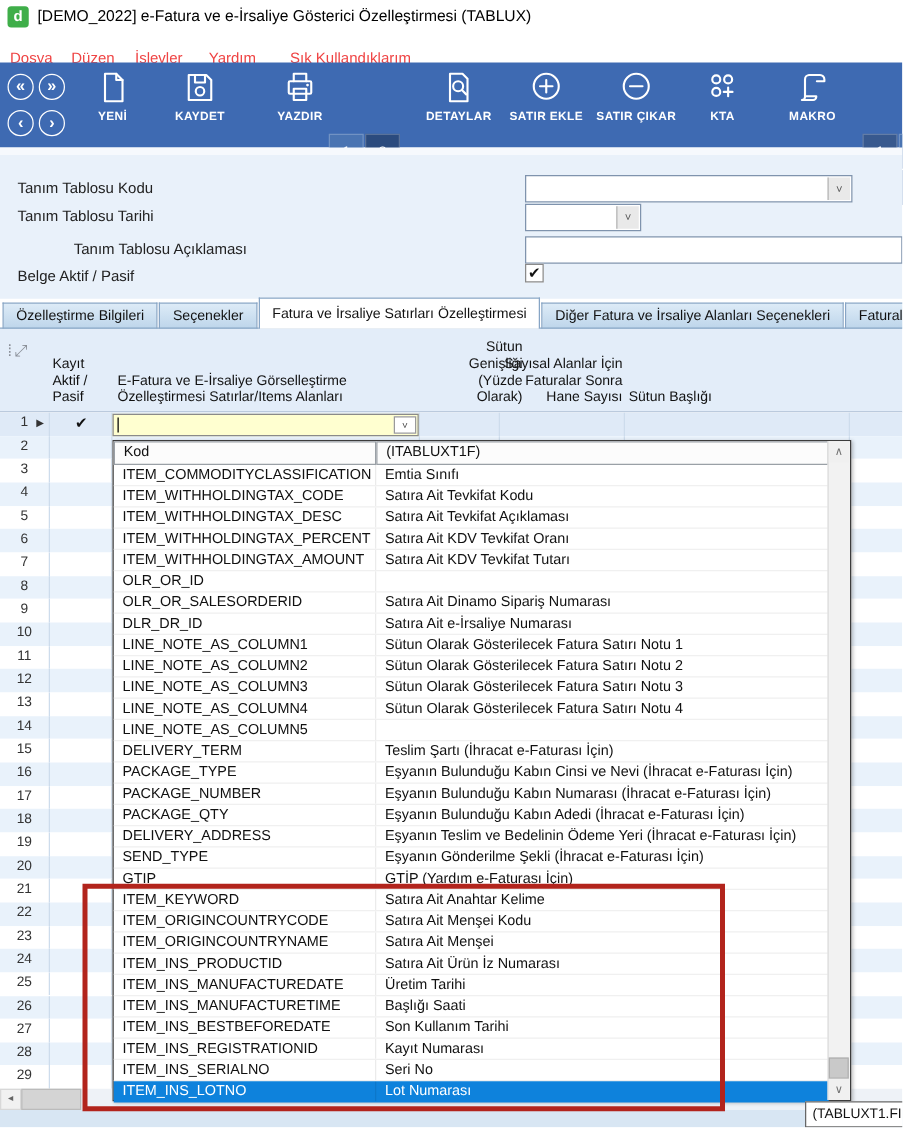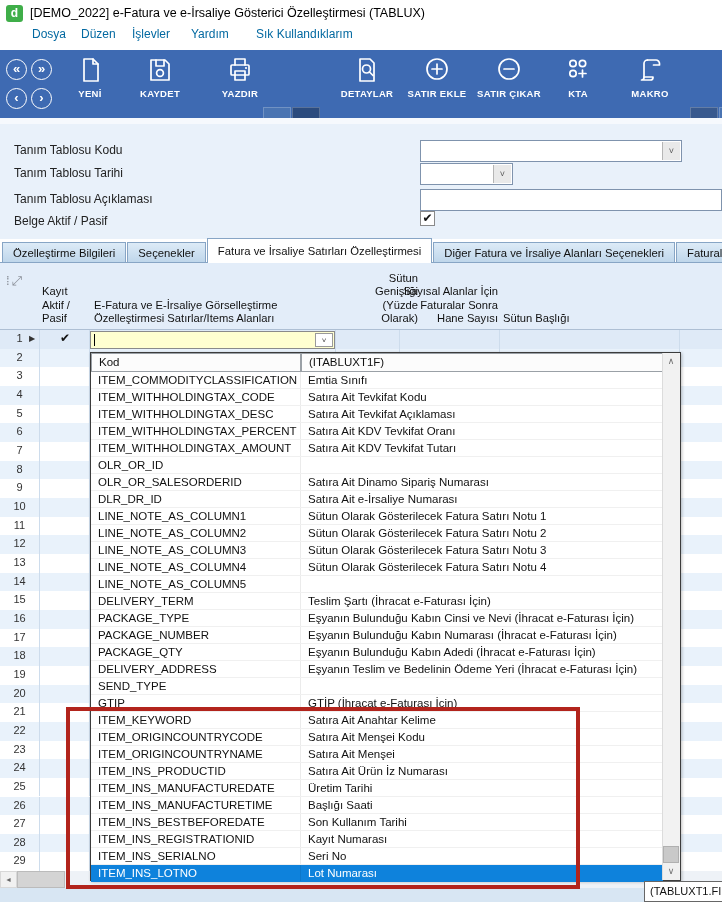--- a/index.html
+++ b/index.html
@@ -9,21 +9,21 @@
   #screen{position:relative;width:722px;height:902px;overflow:hidden;background:#fff;
           font-family:"Liberation Sans", sans-serif;color:#111;}
 
   
   .titlebar{position:absolute;left:0;top:0;width:722px;height:27px;background:#fff;}
   .appicon{position:absolute;left:6px;top:5px;width:17px;height:17px;border-radius:3px;
            background:var(--appicon);color:#fff;font-size:12px;font-weight:bold;
            text-align:center;line-height:17px;}
   .wtitle{position:absolute;left:30px;top:6px;font-size:12.5px;color:#000;white-space:nowrap;}
   .menubar{position:absolute;left:0;top:27px;width:722px;height:23px;background:#fff;}
-  .menu-item{position:absolute;top:0;font-size:12px;color:#0369a1;cursor:default;margin-left:24px;}
+  .menu-item{position:absolute;top:12px;font-size:12px;color:#ef4444;cursor:default;}
 
   
   .toolbar{position:absolute;left:0;top:50px;width:722px;height:68px;background:var(--accent);}
   .navbtn{position:absolute;width:21px;height:21px;border:1.6px solid #fff;border-radius:50%;
           color:#fff;font-size:13px;font-weight:bold;text-align:center;line-height:18px;box-sizing:border-box;}
   .tbtn{position:absolute;top:55px;height:56px;display:flex;flex-direction:column;align-items:center;}
   .tbtn svg{width:30px;height:30px;stroke:#fff;fill:none;stroke-width:1.7;stroke-linecap:round;stroke-linejoin:round;}
   .tbtn .tlabel{margin-top:3px;color:#fff;font-size:9.5px;font-weight:bold;letter-spacing:.3px;white-space:nowrap;}
   .pagegrid{position:absolute;top:57px;width:57px;height:57px;display:grid;
             grid-template-columns:28px 28px;grid-template-rows:28px 28px;gap:1px;}
@@ -208,21 +208,21 @@
       <div class="pgc pg-light">2</div>
       <div class="pgc pg-dark">3</div>
       <div class="pgc pg-light">4</div>
     </div>
   </div>
 
   <div class="formgap"></div>
   <div class="formarea"></div>
   <span class="flabel" style="top: 143px;">Tanım Tablosu Kodu</span>
   <span class="flabel" style="top: 166px;">Tanım Tablosu Tarihi</span>
-  <span class="flabel" style="top: 192px;">Tanım Tablosu Açıklaması</span>
+  <span class="flabel" style="top: 192px; margin-left: 45px;">Tanım Tablosu Açıklaması</span>
   <span class="flabel" style="top: 214px;">Belge Aktif / Pasif</span>
   <style>.flabel{top:calc(124px + attr(data-y px));}</style>
   <div class="combo" style="left:420px;top:140px;width:262px;height:22px">
     <span></span>
     <span class="cbtn">˅</span>
   </div>
   <div class="combo" style="left:420px;top:163px;width:93px;height:22px">
     <span></span>
     <span class="cbtn">˅</span>
   </div>
@@ -593,24 +593,25 @@
         <div class="dditem" style="top: 291px;">
           <span class="ddcode">PACKAGE_QTY</span>
           <span class="dddesc">Eşyanın Bulunduğu Kabın Adedi (İhracat e-Faturası İçin)</span>
         </div>
         <div class="dditem" style="top: 308px;">
           <span class="ddcode">DELIVERY_ADDRESS</span>
           <span class="dddesc">Eşyanın Teslim ve Bedelinin Ödeme Yeri (İhracat e-Faturası İçin)</span>
         </div>
         <div class="dditem" style="top: 325px;">
           <span class="ddcode">SEND_TYPE</span>
+          <span class="dddesc">Eşyanın Gönderilme Şekli (İhracat e-Faturası İçin)</span>
         </div>
         <div class="dditem" style="top: 342px;">
           <span class="ddcode">GTIP</span>
-          <span class="dddesc">GTİP (İhracat e-Faturası İçin)</span>
+          <span class="dddesc">GTİP (Yardım e-Faturası İçin)</span>
         </div>
         <div class="dditem" style="top: 359px;">
           <span class="ddcode">ITEM_KEYWORD</span>
           <span class="dddesc">Satıra Ait Anahtar Kelime</span>
         </div>
         <div class="dditem" style="top: 376px;">
           <span class="ddcode">ITEM_ORIGINCOUNTRYCODE</span>
           <span class="dddesc">Satıra Ait Menşei Kodu</span>
         </div>
         <div class="dditem" style="top: 393px;">

